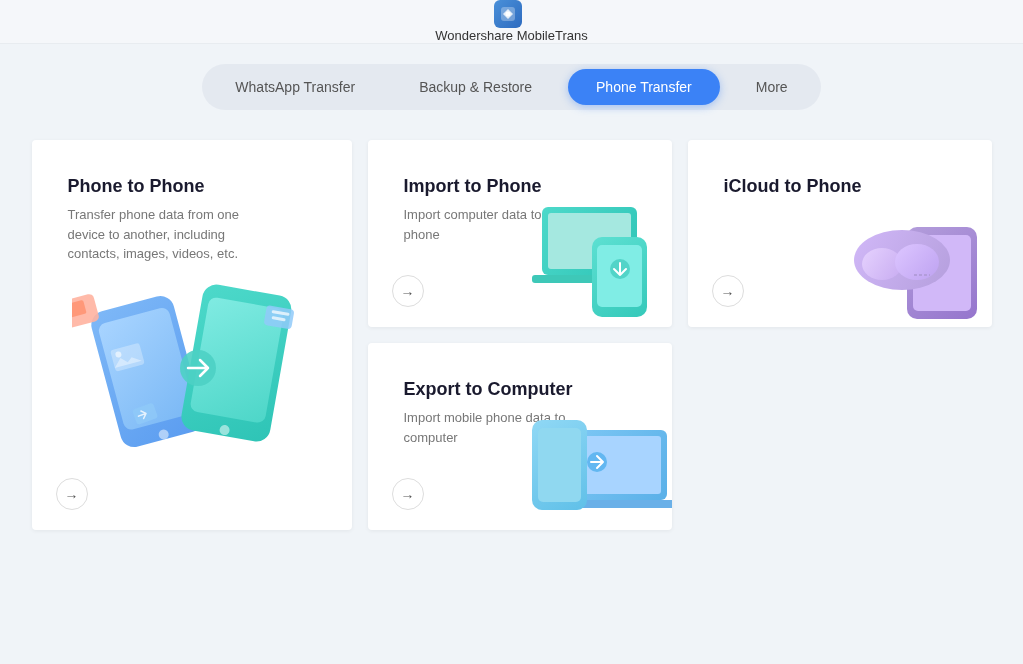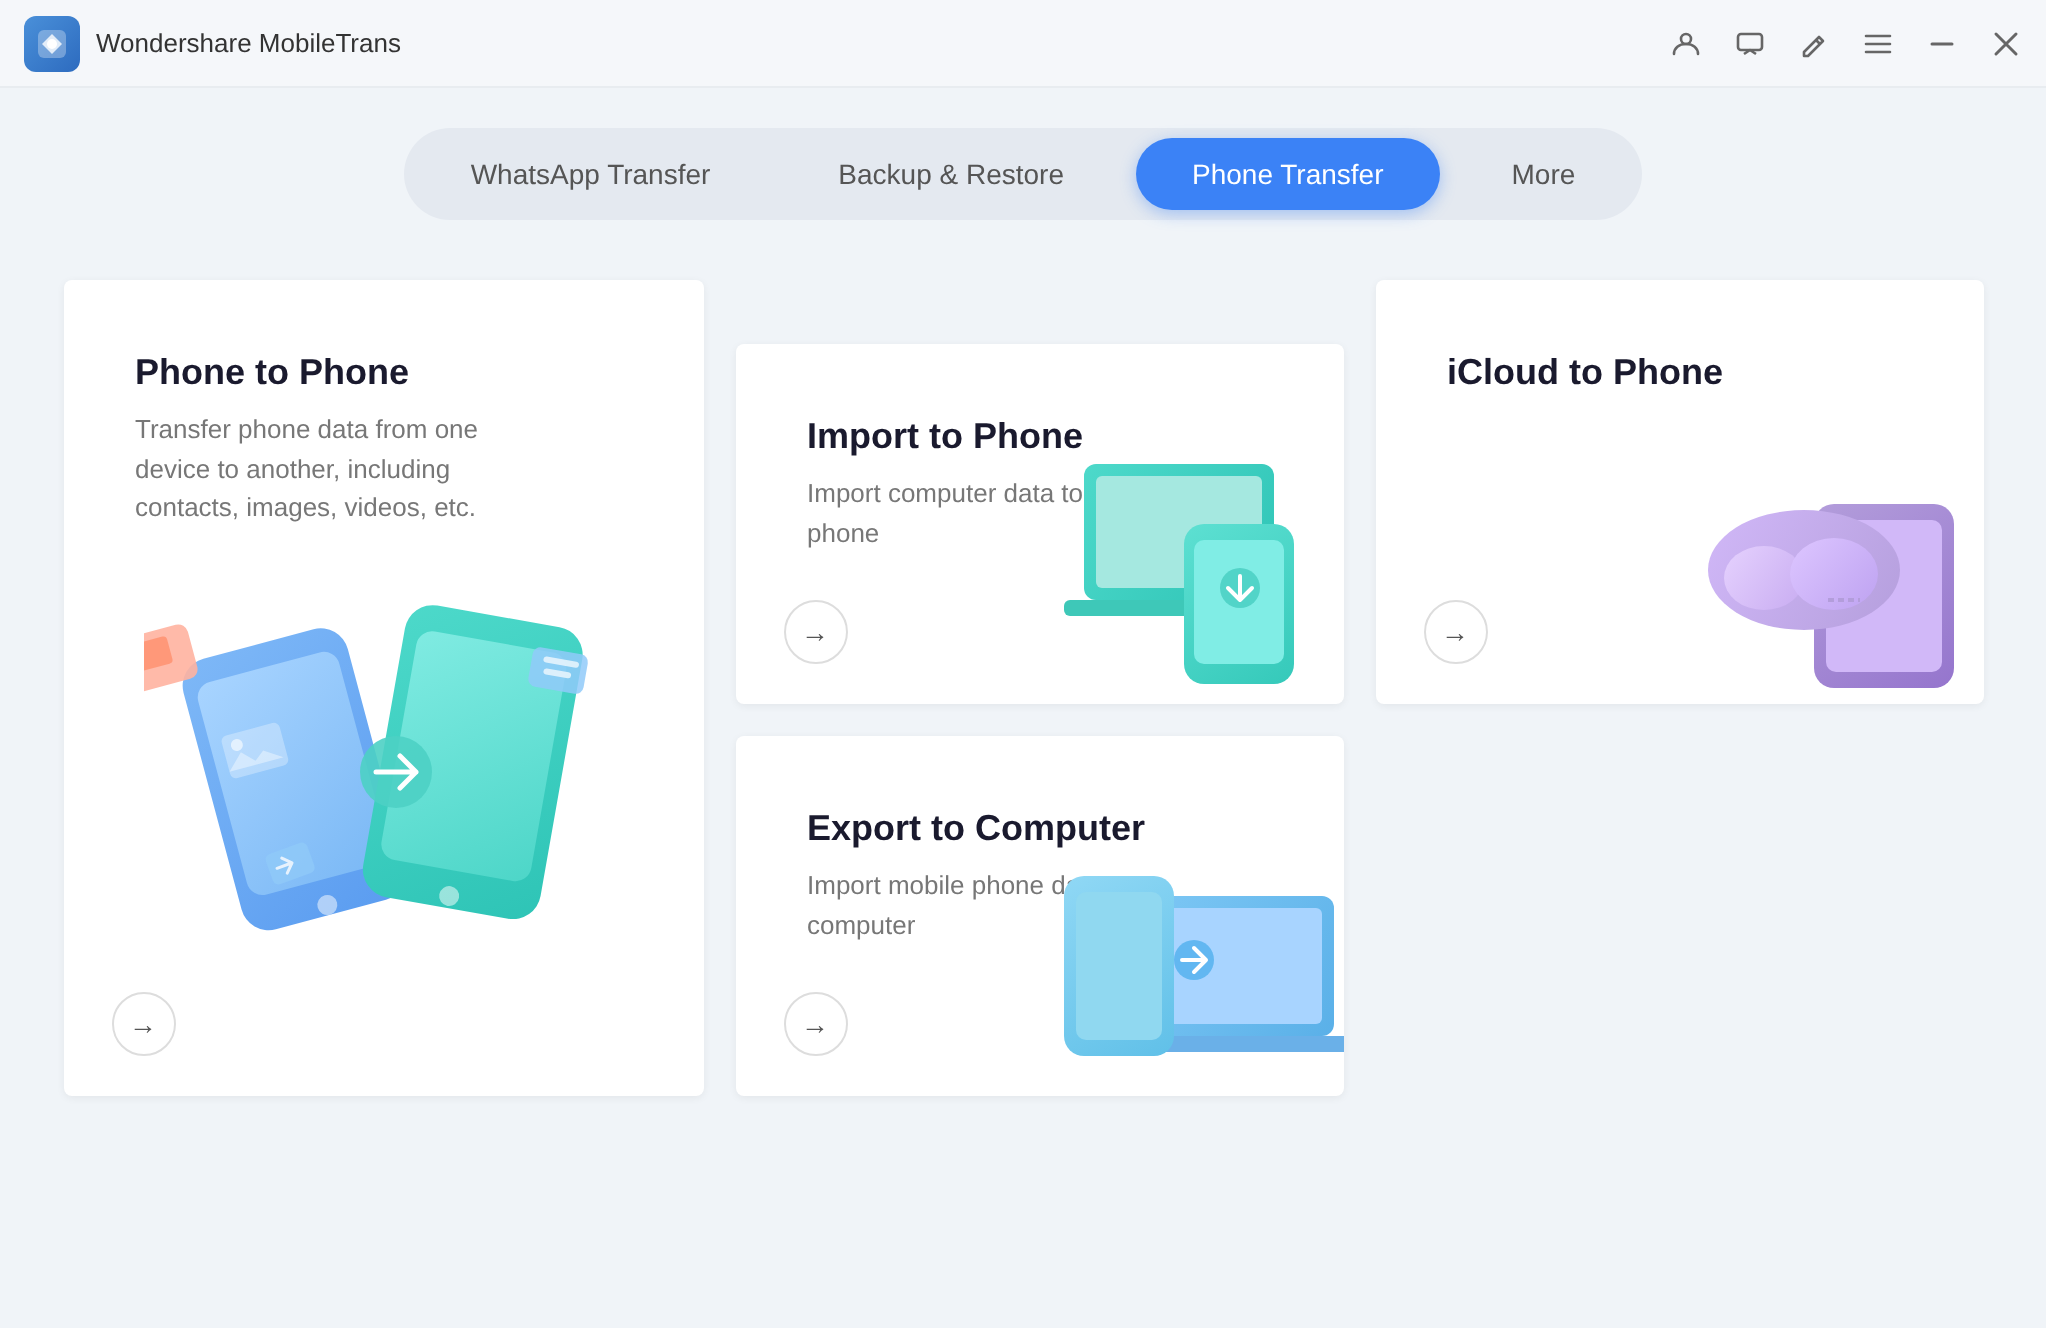--- a/index.html
+++ b/index.html
@@ -15,20 +15,21 @@
 
     
     .titlebar {
       background: #f5f7fa;
       height: 44px;
       display: flex;
       align-items: center;
       padding: 0 12px;
       border-bottom: 1px solid #e8ecf0;
       flex-shrink: 0;
+      flex-direction: column;
     }
     .titlebar-logo {
       width: 28px;
       height: 28px;
       border-radius: 6px;
       background: linear-gradient(135deg, #4a90d9, #2d6bbf);
       display: flex;
       align-items: center;
       justify-content: center;
       margin-right: 8px;
@@ -304,21 +305,21 @@
               <stop offset="0%" stop-color="#80ebe2"></stop>
               <stop offset="100%" stop-color="#4dd6c8"></stop>
             </linearGradient>
           </defs>
         </svg>
       </div>
 
       <div class="card-arrow">→</div>
     </div>
 
-    <div class="card" style="min-height:180px;margin-top:32px;">
+    <div class="card" style="min-height:180px;">
       <h2 class="card-title">Import to Phone</h2>
       <p class="card-desc">Import computer data to mobile phone</p>
 
       <div class="import-illustration">
         <svg width="150" height="140" viewBox="0 0 150 140" fill="none">
 
           <rect x="20" y="20" width="95" height="68" rx="6" fill="url(#laptopGrad)"></rect>
           <rect x="26" y="26" width="83" height="56" rx="3" fill="#a5e8e0"></rect>
 
           <rect x="10" y="88" width="115" height="8" rx="3" fill="#3ec8b8"></rect>

